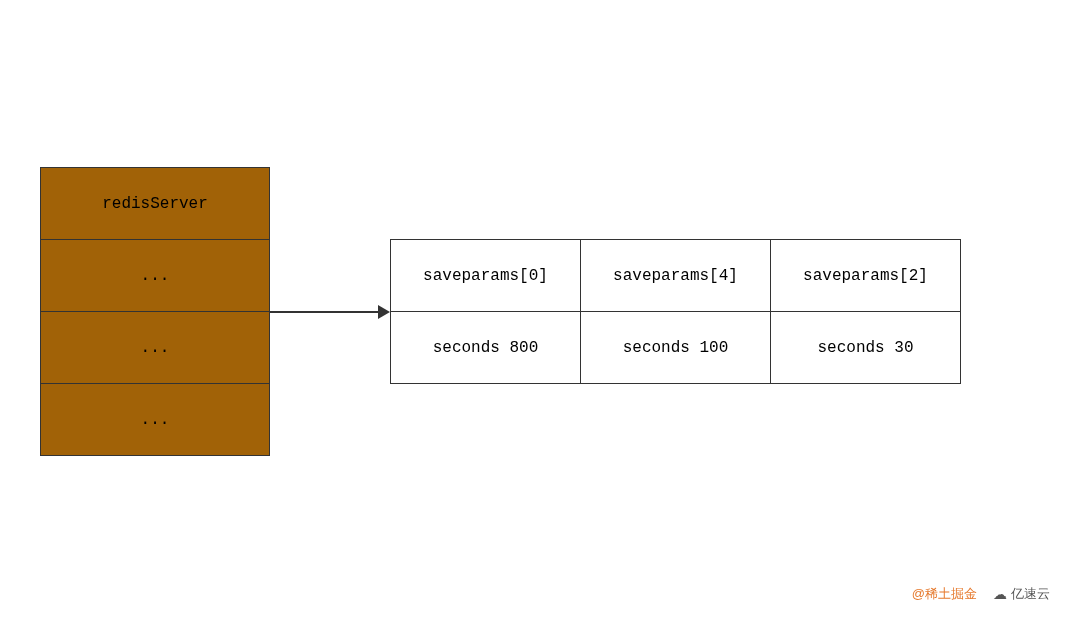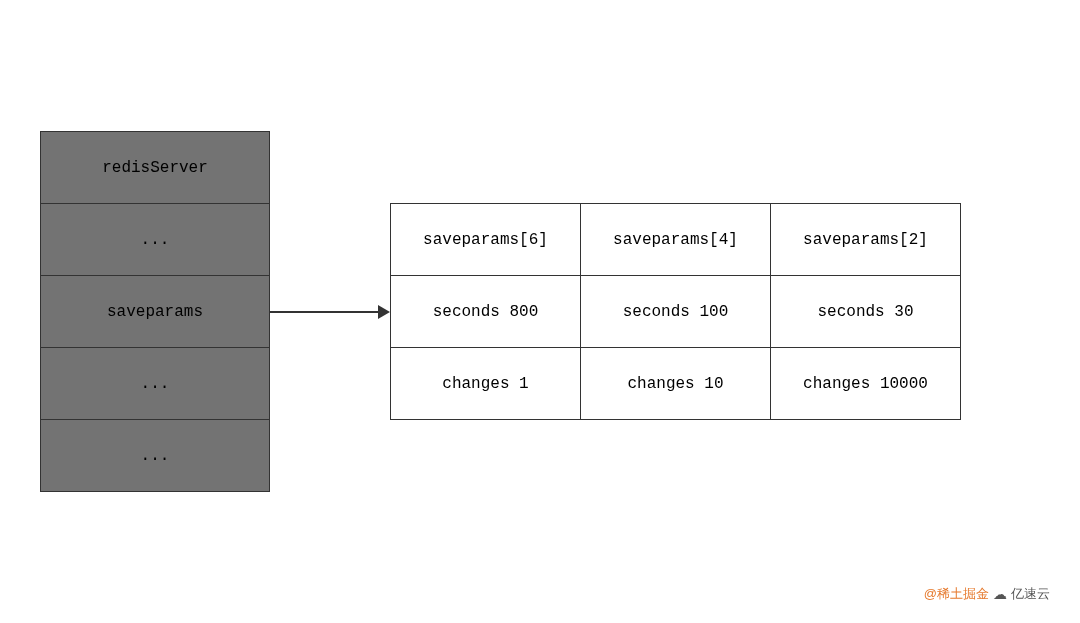--- a/index.html
+++ b/index.html
@@ -34,21 +34,21 @@
       border-collapse: collapse;
       width: 230px;
       flex-shrink: 0;
     }
 
     .left-table td {
       border: 1.5px solid #333;
       padding: 18px 12px;
       text-align: center;
       font-size: 16px;
-      background: #737373;
+      background: #a16207;
       height: 72px;
     }
 
     .arrow-container {
       display: flex;
       align-items: center;
       justify-content: center;
       width: 120px;
       flex-shrink: 0;
       position: relative;
@@ -95,21 +95,21 @@
 
     .watermark {
       position: absolute;
       bottom: 20px;
       right: 30px;
       font-size: 13px;
       color: #888;
       font-family: sans-serif;
       display: flex;
       align-items: center;
-      gap: 4px;
+      gap: 16px;
     }
 
     .watermark-logo {
       color: #e67a2e;
       font-size: 13px;
     }
 
     .watermark-logo2 {
       color: #555;
       font-size: 13px;
@@ -129,54 +129,46 @@
 
   <table class="left-table">
     <tbody>
         <tr>
       <td>redisServer</td>
     </tr>
     <tr>
       <td>...</td>
     </tr>
     <tr>
-      <td>saveparams</td>
-    </tr>
-    <tr>
       <td>...</td>
     </tr>
     <tr>
       <td>...</td>
     </tr>
   </tbody>
     </table>
 
   <div class="arrow-container">
     <div class="arrow">
       <div class="arrow-line"></div>
       <div class="arrow-head"></div>
     </div>
   </div>
 
   <table class="right-table">
     <tbody>
         <tr>
-      <td>saveparams[6]</td>
+      <td>saveparams[0]</td>
       <td>saveparams[4]</td>
       <td>saveparams[2]</td>
     </tr>
     <tr>
       <td>seconds  800</td>
       <td>seconds  100</td>
       <td>seconds  30</td>
-    </tr>
-    <tr>
-      <td>changes 1</td>
-      <td>changes 10</td>
-      <td>changes 10000</td>
     </tr>
   </tbody>
     </table>
 
   <div class="watermark">
     <span class="watermark-logo">@稀土掘金</span>
     <span class="watermark-logo2">
       <span class="cloud-icon">☁</span>
       <span>亿速云</span>
     </span>

